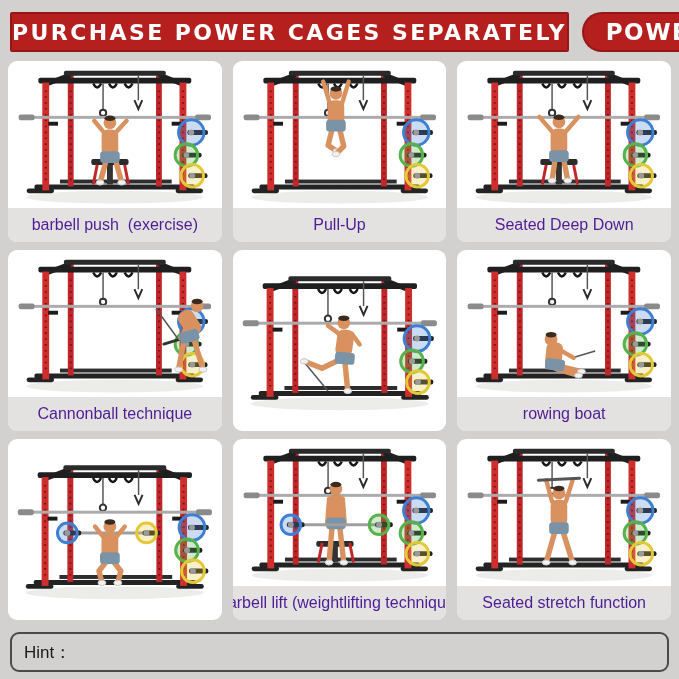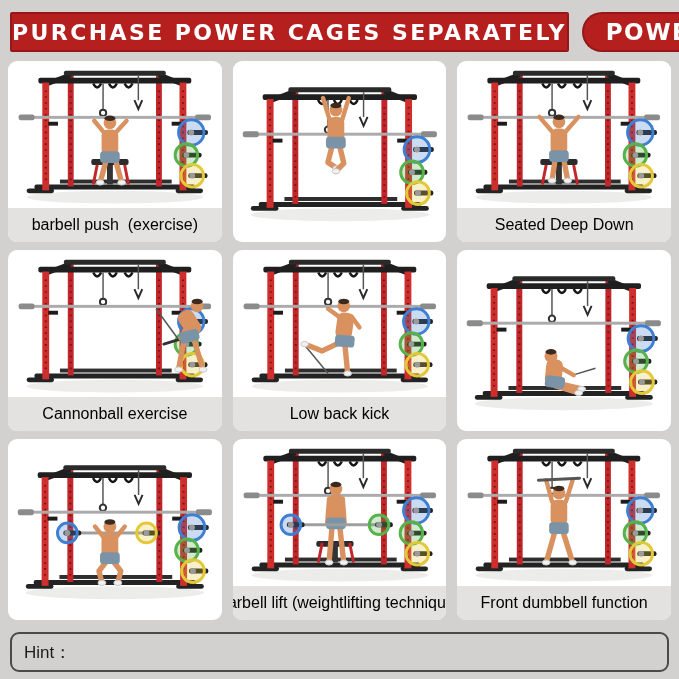--- a/index.html
+++ b/index.html
@@ -30,21 +30,21 @@
   .grid{display:grid;grid-template-columns:repeat(3,1fr);gap:8px 11px;}
   .card{
     height:181px;background:#fff;border-radius:9px;overflow:hidden;
     display:flex;flex-direction:column;
   }
   .art{flex:1;min-height:0;}
   .art svg{display:block;width:100%;height:100%;}
   .caption{
     height:34px;flex:0 0 34px;background:#e3e2e0;
     display:flex;align-items:center;justify-content:center;
-    font-size:16px;color:#000000;white-space:pre;overflow:hidden;
+    font-size:16px;color:#4c1d95;white-space:pre;overflow:hidden;
   }
 
   
   .hint{
     margin:12px 2px 0;height:36px;
     border:2px solid #4a4a4a;border-radius:9px;
     display:flex;align-items:center;padding:0 12px;
     font-size:17px;color:#1c1c1c;white-space:nowrap;
   }
   .hint .hint-label{margin-right:20px;}
@@ -168,20 +168,21 @@
             <ellipse cx="105" cy="92" rx="4" ry="2.6" fill="#f1f1f1" stroke="#c9c9c9" stroke-width="1"></ellipse>
             <polyline points="108,70 112,87 104,95" fill="none" stroke="#d8915f" stroke-width="5.5" stroke-linecap="round" stroke-linejoin="round"></polyline>
             <ellipse cx="104" cy="95" rx="4" ry="2.6" fill="#f1f1f1" stroke="#c9c9c9" stroke-width="1"></ellipse>
             <g transform="rotate(0 104 66)">
               <rect x="94" y="60" width="20" height="12" rx="3.5" fill="#7b93a6"></rect>
             </g>
             <circle cx="104" cy="33" r="6.5" fill="#d8915f"></circle>
             <ellipse cx="104" cy="28.5" rx="5.6" ry="2.8" fill="#3a2a20"></ellipse>
           </svg>
         </div>
+        <div class="caption">Pull-Up</div>
       </div>
       <div class="card">
         <div class="art">
           <svg viewBox="0 0 216 150" preserveAspectRatio="xMidYMid meet">
             <ellipse cx="108" cy="139" rx="90" ry="6.5" fill="#ececea"></ellipse>
             <rect x="18" y="130" width="28" height="5" rx="2.5" fill="#232323"></rect>
             <rect x="170" y="130" width="28" height="5" rx="2.5" fill="#232323"></rect>
             <rect x="26" y="126" width="164" height="5" rx="2" fill="#232323"></rect>
             <rect x="52" y="121" width="114" height="4" fill="#2e2e2e"></rect>
             <rect x="60" y="13" width="6" height="115" fill="#c1272a"></rect>
@@ -285,21 +286,21 @@
             <ellipse cx="173" cy="122" rx="4" ry="2.6" fill="#f1f1f1" stroke="#c9c9c9" stroke-width="1"></ellipse>
             <polyline points="189,92 198,122" fill="none" stroke="#d8915f" stroke-width="5.5" stroke-linecap="round" stroke-linejoin="round"></polyline>
             <ellipse cx="198" cy="122" rx="4" ry="2.6" fill="#f1f1f1" stroke="#c9c9c9" stroke-width="1"></ellipse>
             <g transform="rotate(-15 184 88)">
               <rect x="174" y="82" width="20" height="12" rx="3.5" fill="#7b93a6"></rect>
             </g>
             <circle cx="192" cy="57" r="6.5" fill="#d8915f"></circle>
             <ellipse cx="192" cy="52.5" rx="5.6" ry="2.8" fill="#3a2a20"></ellipse>
           </svg>
         </div>
-        <div class="caption">Cannonball exercise</div>
+        <div class="caption">Cannonball technique</div>
       </div>
       <div class="card">
         <div class="art">
           <svg viewBox="0 0 216 150" preserveAspectRatio="xMidYMid meet">
             <ellipse cx="108" cy="139" rx="90" ry="6.5" fill="#ececea"></ellipse>
             <rect x="18" y="130" width="28" height="5" rx="2.5" fill="#232323"></rect>
             <rect x="170" y="130" width="28" height="5" rx="2.5" fill="#232323"></rect>
             <rect x="26" y="126" width="164" height="5" rx="2" fill="#232323"></rect>
             <rect x="52" y="121" width="114" height="4" fill="#2e2e2e"></rect>
             <rect x="60" y="13" width="6" height="115" fill="#c1272a"></rect>
@@ -343,21 +344,20 @@
             <ellipse cx="116" cy="126" rx="4" ry="2.6" fill="#f1f1f1" stroke="#c9c9c9" stroke-width="1"></ellipse>
             <polyline points="111,93 90,103 72,96" fill="none" stroke="#d8915f" stroke-width="5.5" stroke-linecap="round" stroke-linejoin="round"></polyline>
             <ellipse cx="72" cy="96" rx="4" ry="2.6" fill="#f1f1f1" stroke="#c9c9c9" stroke-width="1"></ellipse>
             <g transform="rotate(5 113 93)">
               <rect x="103" y="87" width="20" height="12" rx="3.5" fill="#7b93a6"></rect>
             </g>
             <circle cx="112" cy="57" r="6.5" fill="#d8915f"></circle>
             <ellipse cx="112" cy="52.5" rx="5.6" ry="2.8" fill="#3a2a20"></ellipse>
           </svg>
         </div>
-        <div class="caption">Low back kick</div>
       </div>
       <div class="card">
         <div class="art">
           <svg viewBox="0 0 216 150" preserveAspectRatio="xMidYMid meet">
             <ellipse cx="108" cy="139" rx="90" ry="6.5" fill="#ececea"></ellipse>
             <rect x="18" y="130" width="28" height="5" rx="2.5" fill="#232323"></rect>
             <rect x="170" y="130" width="28" height="5" rx="2.5" fill="#232323"></rect>
             <rect x="26" y="126" width="164" height="5" rx="2" fill="#232323"></rect>
             <rect x="52" y="121" width="114" height="4" fill="#2e2e2e"></rect>
             <rect x="60" y="13" width="6" height="115" fill="#c1272a"></rect>
@@ -400,20 +400,21 @@
             <ellipse cx="126" cy="124" rx="4" ry="2.6" fill="#f1f1f1" stroke="#c9c9c9" stroke-width="1"></ellipse>
             <polyline points="100,121 123,128" fill="none" stroke="#d8915f" stroke-width="5.5" stroke-linecap="round" stroke-linejoin="round"></polyline>
             <ellipse cx="123" cy="128" rx="4" ry="2.6" fill="#f1f1f1" stroke="#c9c9c9" stroke-width="1"></ellipse>
             <g transform="rotate(8 99 117)">
               <rect x="89" y="111" width="20" height="12" rx="3.5" fill="#7b93a6"></rect>
             </g>
             <circle cx="95" cy="91" r="6.5" fill="#d8915f"></circle>
             <ellipse cx="95" cy="86.5" rx="5.6" ry="2.8" fill="#3a2a20"></ellipse>
           </svg>
         </div>
+        <div class="caption">rowing boat</div>
       </div>
       <div class="card">
         <div class="art">
           <svg viewBox="0 0 216 150" preserveAspectRatio="xMidYMid meet">
             <ellipse cx="108" cy="139" rx="90" ry="6.5" fill="#ececea"></ellipse>
             <rect x="18" y="130" width="28" height="5" rx="2.5" fill="#232323"></rect>
             <rect x="170" y="130" width="28" height="5" rx="2.5" fill="#232323"></rect>
             <rect x="26" y="126" width="164" height="5" rx="2" fill="#232323"></rect>
             <rect x="52" y="121" width="114" height="4" fill="#2e2e2e"></rect>
             <rect x="60" y="13" width="6" height="115" fill="#c1272a"></rect>
@@ -587,21 +588,21 @@
             <polyline points="107,94 117,126" fill="none" stroke="#d8915f" stroke-width="5.5" stroke-linecap="round" stroke-linejoin="round"></polyline>
             <ellipse cx="117" cy="126" rx="4" ry="2.6" fill="#f1f1f1" stroke="#c9c9c9" stroke-width="1"></ellipse>
             <g transform="rotate(0 103 91)">
               <rect x="93" y="85" width="20" height="12" rx="3.5" fill="#7b93a6"></rect>
             </g>
             <circle cx="103" cy="55" r="6.5" fill="#d8915f"></circle>
             <ellipse cx="103" cy="50.5" rx="5.6" ry="2.8" fill="#3a2a20"></ellipse>
             <line x1="82" y1="42" x2="124" y2="40" stroke="#555" stroke-width="3" stroke-linecap="round"></line>
           </svg>
         </div>
-        <div class="caption">Front dumbbell function</div>
+        <div class="caption">Seated stretch function</div>
       </div>
     </div>
 
   <div class="hint">
     <span class="hint-label">Hint：</span>
   </div>
 
 </div>
 
 </body></html>

